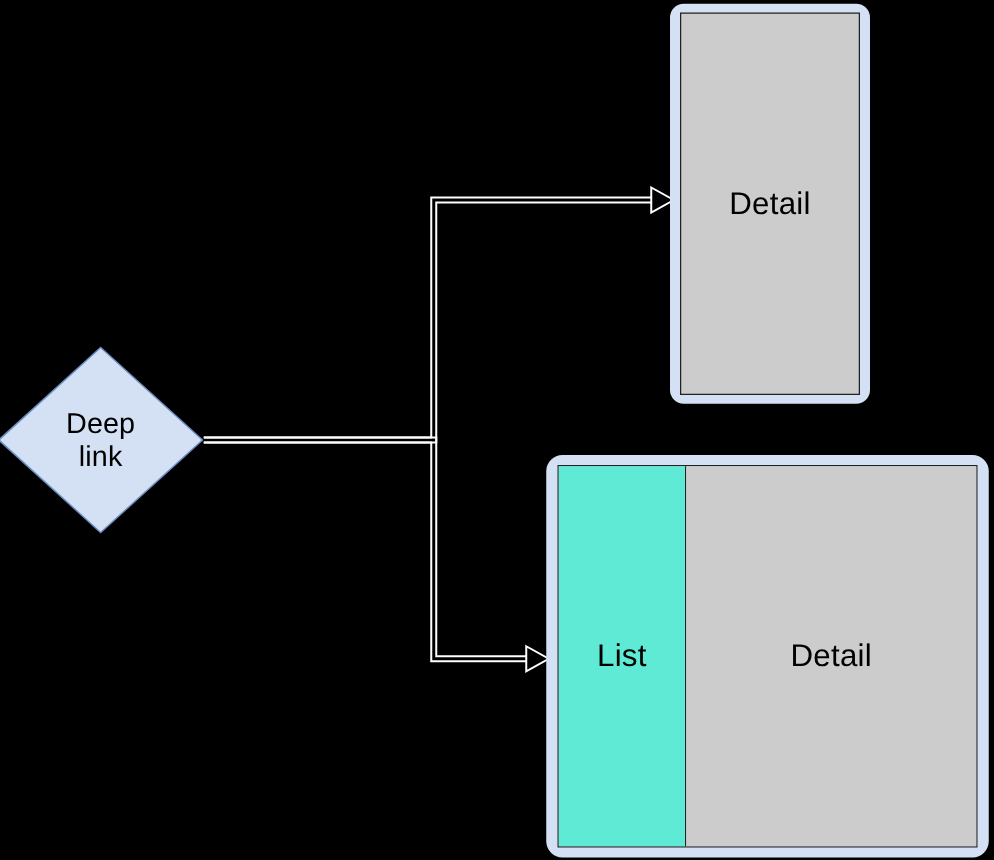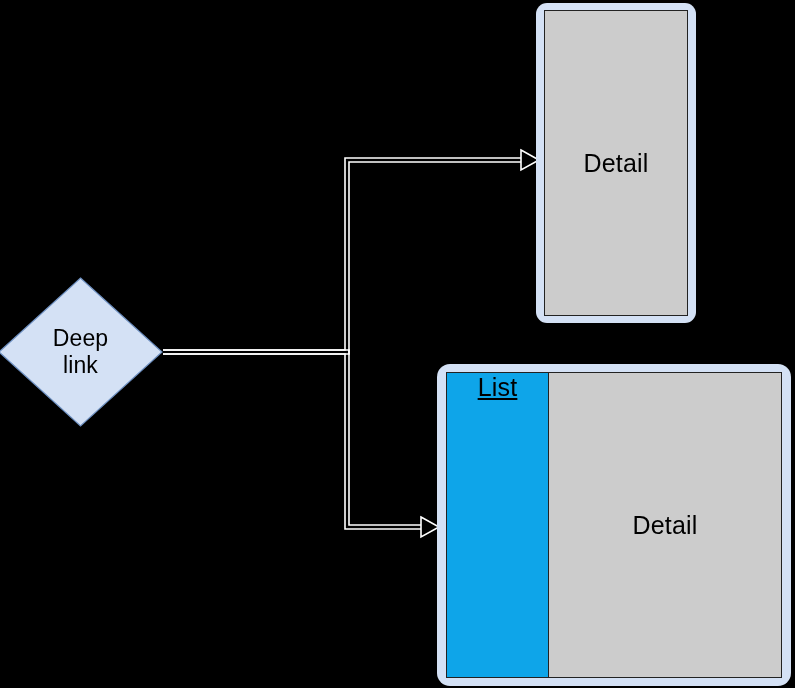--- a/index.html
+++ b/index.html
@@ -106,25 +106,25 @@
     width: 100%;
     height: 100%;
     border: 1px solid #222222;
     box-sizing: border-box;
     display: flex;
     flex-direction: row;
   }
   .tablet-pane-list {
     width: 101px;
     flex: 0 0 101px;
-    background: #0ea5e9;
+    background: #5eead4;
     border-right: 1px solid #222222;
     display: flex;
+    align-items: center;
     justify-content: center;
-    text-decoration: underline;
   }
   .tablet-pane-detail {
     flex: 1 1 auto;
     background: #cccccc;
     display: flex;
     align-items: center;
     justify-content: center;
   }
   .pane-label {
     color: #000000;

